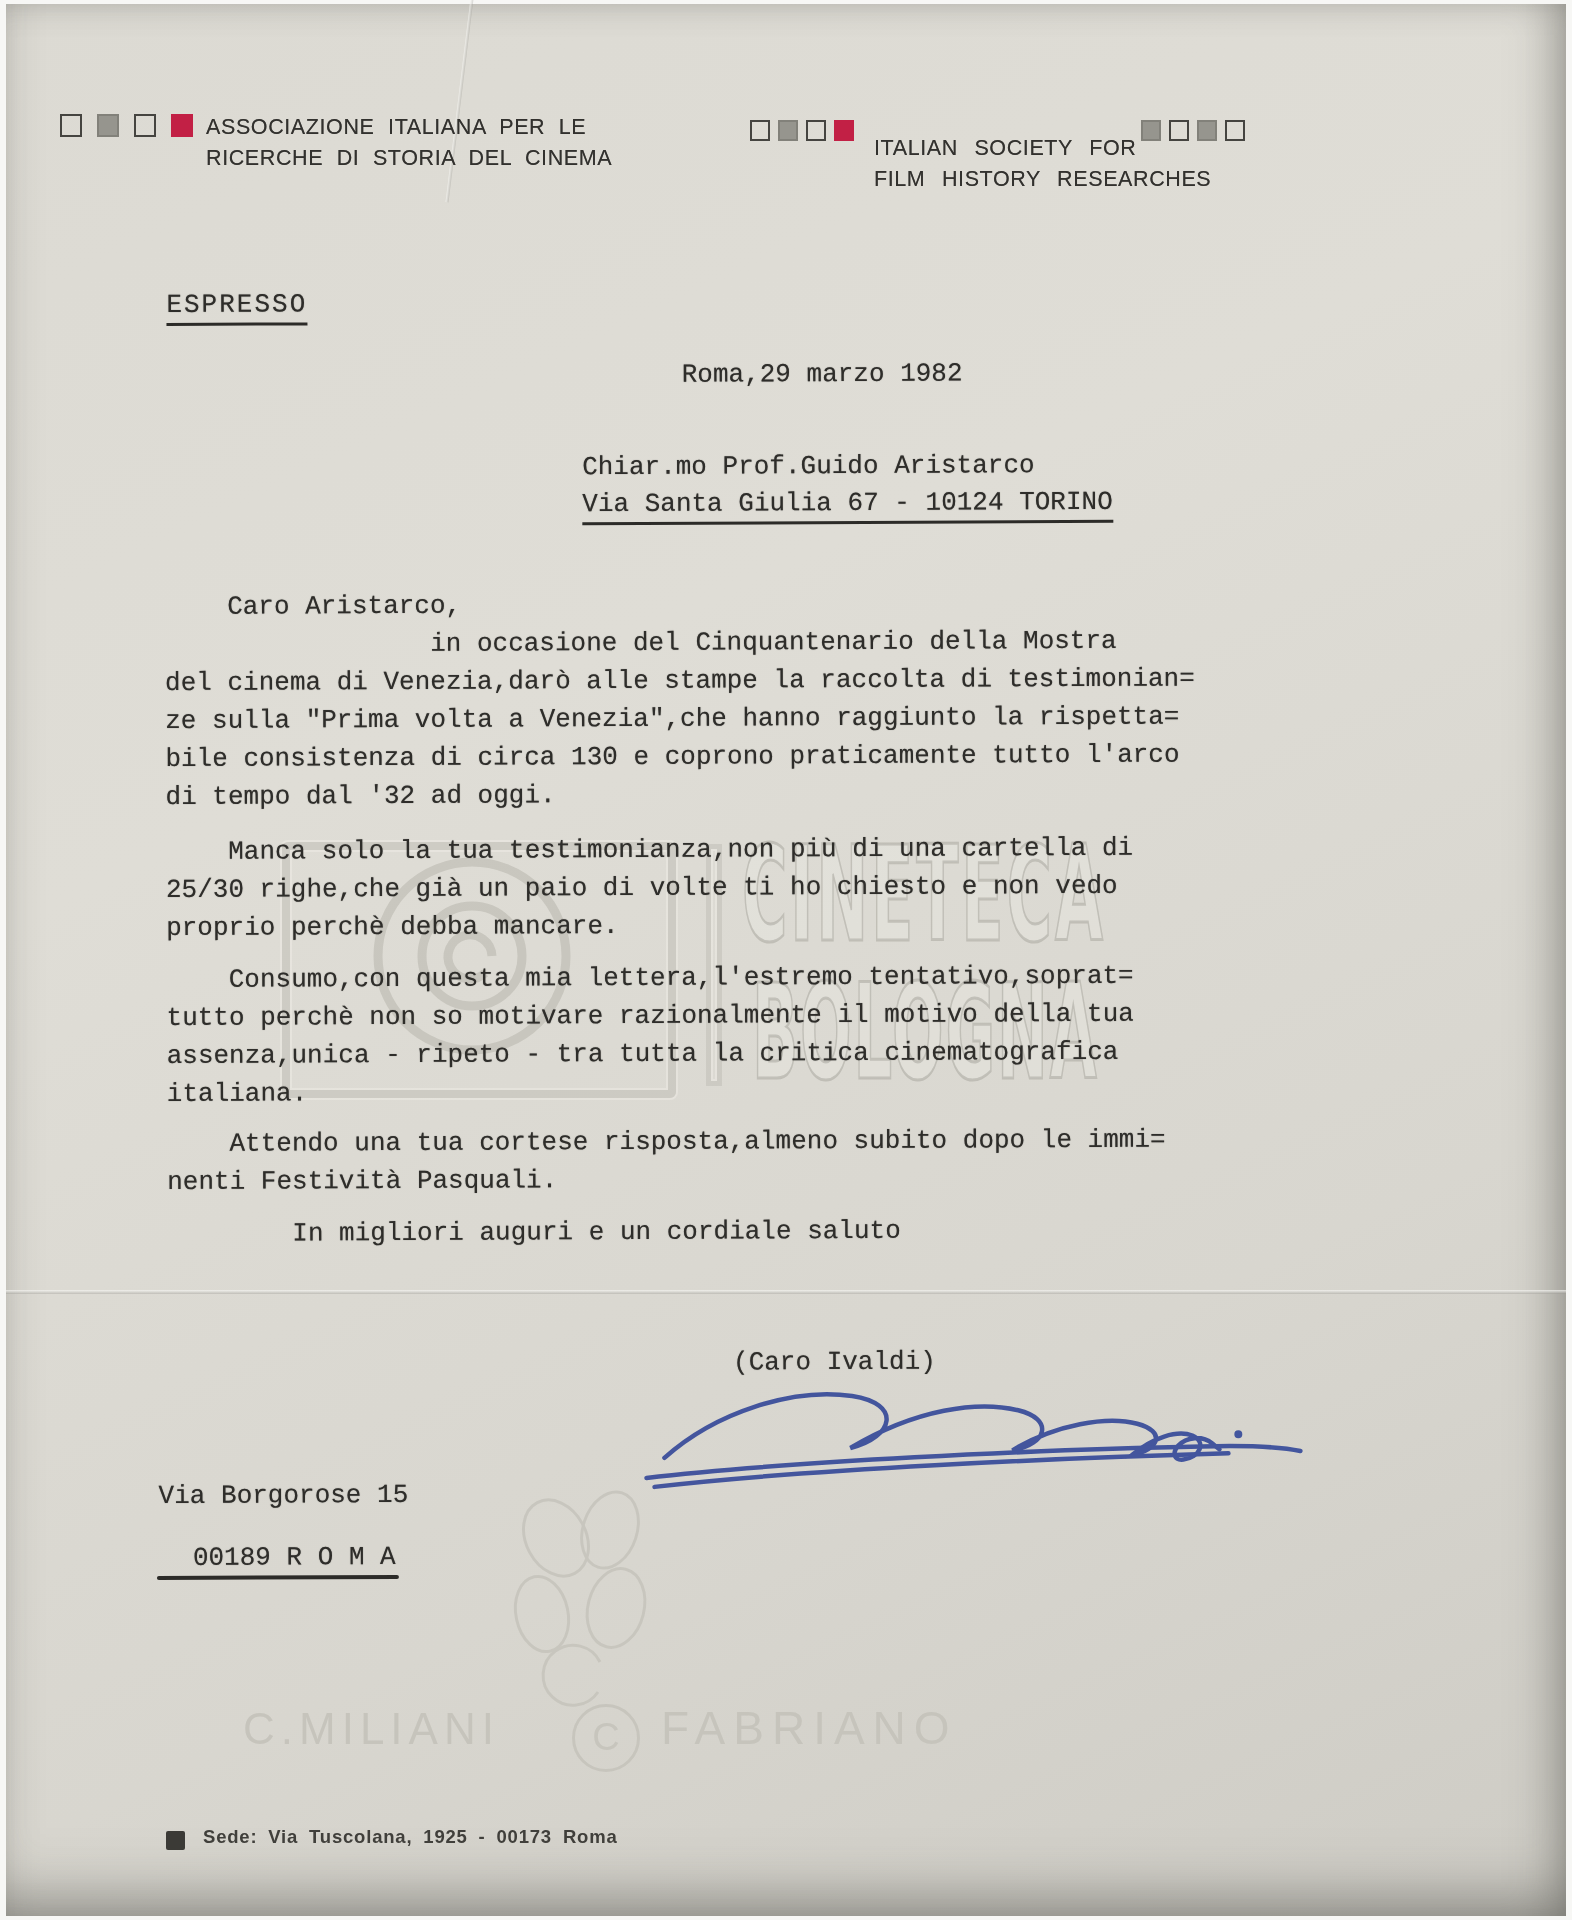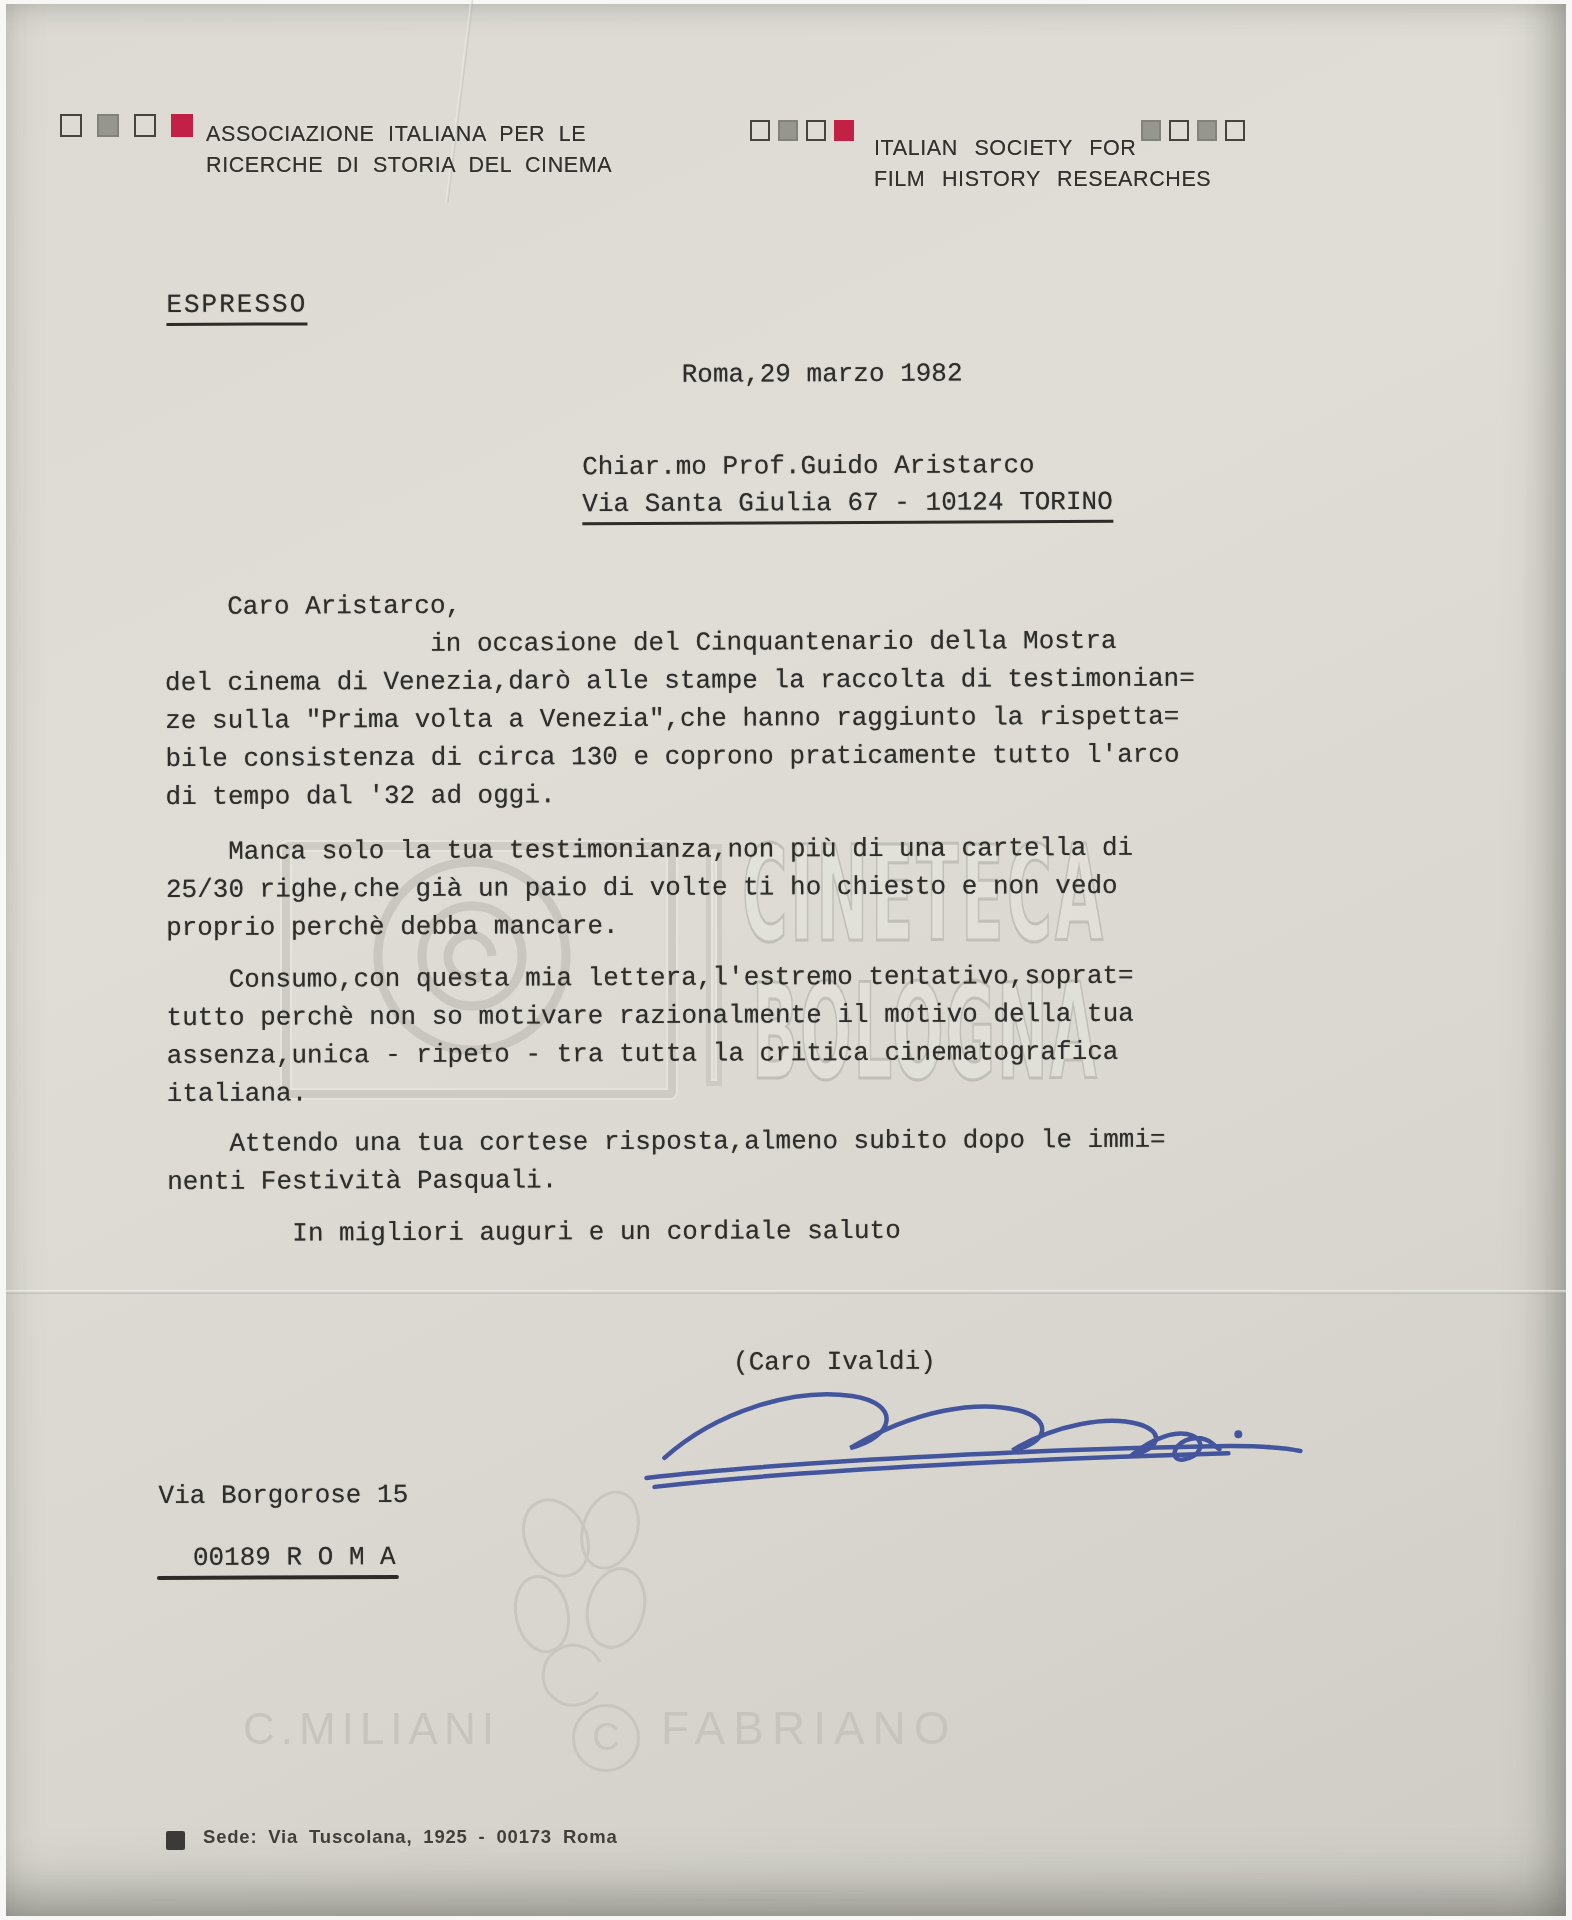--- a/index.html
+++ b/index.html
@@ -78,21 +78,21 @@
 </style>
 </head>
 <body>
 
 <div class="page">
 
   <div class="crease-h"></div>
   <div class="crease-v"></div>
 
   <div class="squares" style="left:54px;top:110px;"><span class="sq outline"></span><span class="sq gray"></span><span class="sq outline"></span><span class="sq red"></span></div>
-  <div class="sans-head" style="left:200px;top:108px;margin-top:7px;"><span>ASSOCIAZIONE ITALIANA PER LE</span><br><span>RICERCHE DI STORIA DEL CINEMA</span></div>
+  <div class="sans-head" style="left:200px;top:108px;"><span>ASSOCIAZIONE ITALIANA PER LE</span><br><span>RICERCHE DI STORIA DEL CINEMA</span></div>
   <div class="squares small" style="left:744px;top:116px;"><span class="sq outline"></span><span class="sq gray"></span><span class="sq outline"></span><span class="sq red"></span></div>
   <div class="sans-head" style="left:868px;top:108px;word-spacing:10px;margin-top:21px;"><span>ITALIAN SOCIETY FOR</span><br><span>FILM HISTORY RESEARCHES</span></div>
   <div class="squares small" style="left:1135px;top:116px;"><span class="sq gray"></span><span class="sq outline"></span><span class="sq gray"></span><span class="sq outline"></span></div>
 
   <div class="wm-cineteca">
     <div class="wm-frame"></div>
     <svg width="310" height="230" style="position:absolute;left:38px;top:6px;">
       <g fill="none" stroke="rgba(178,176,168,0.55)" stroke-width="9">
         <circle cx="152" cy="108" r="94"></circle>
         <circle cx="152" cy="108" r="50"></circle>

